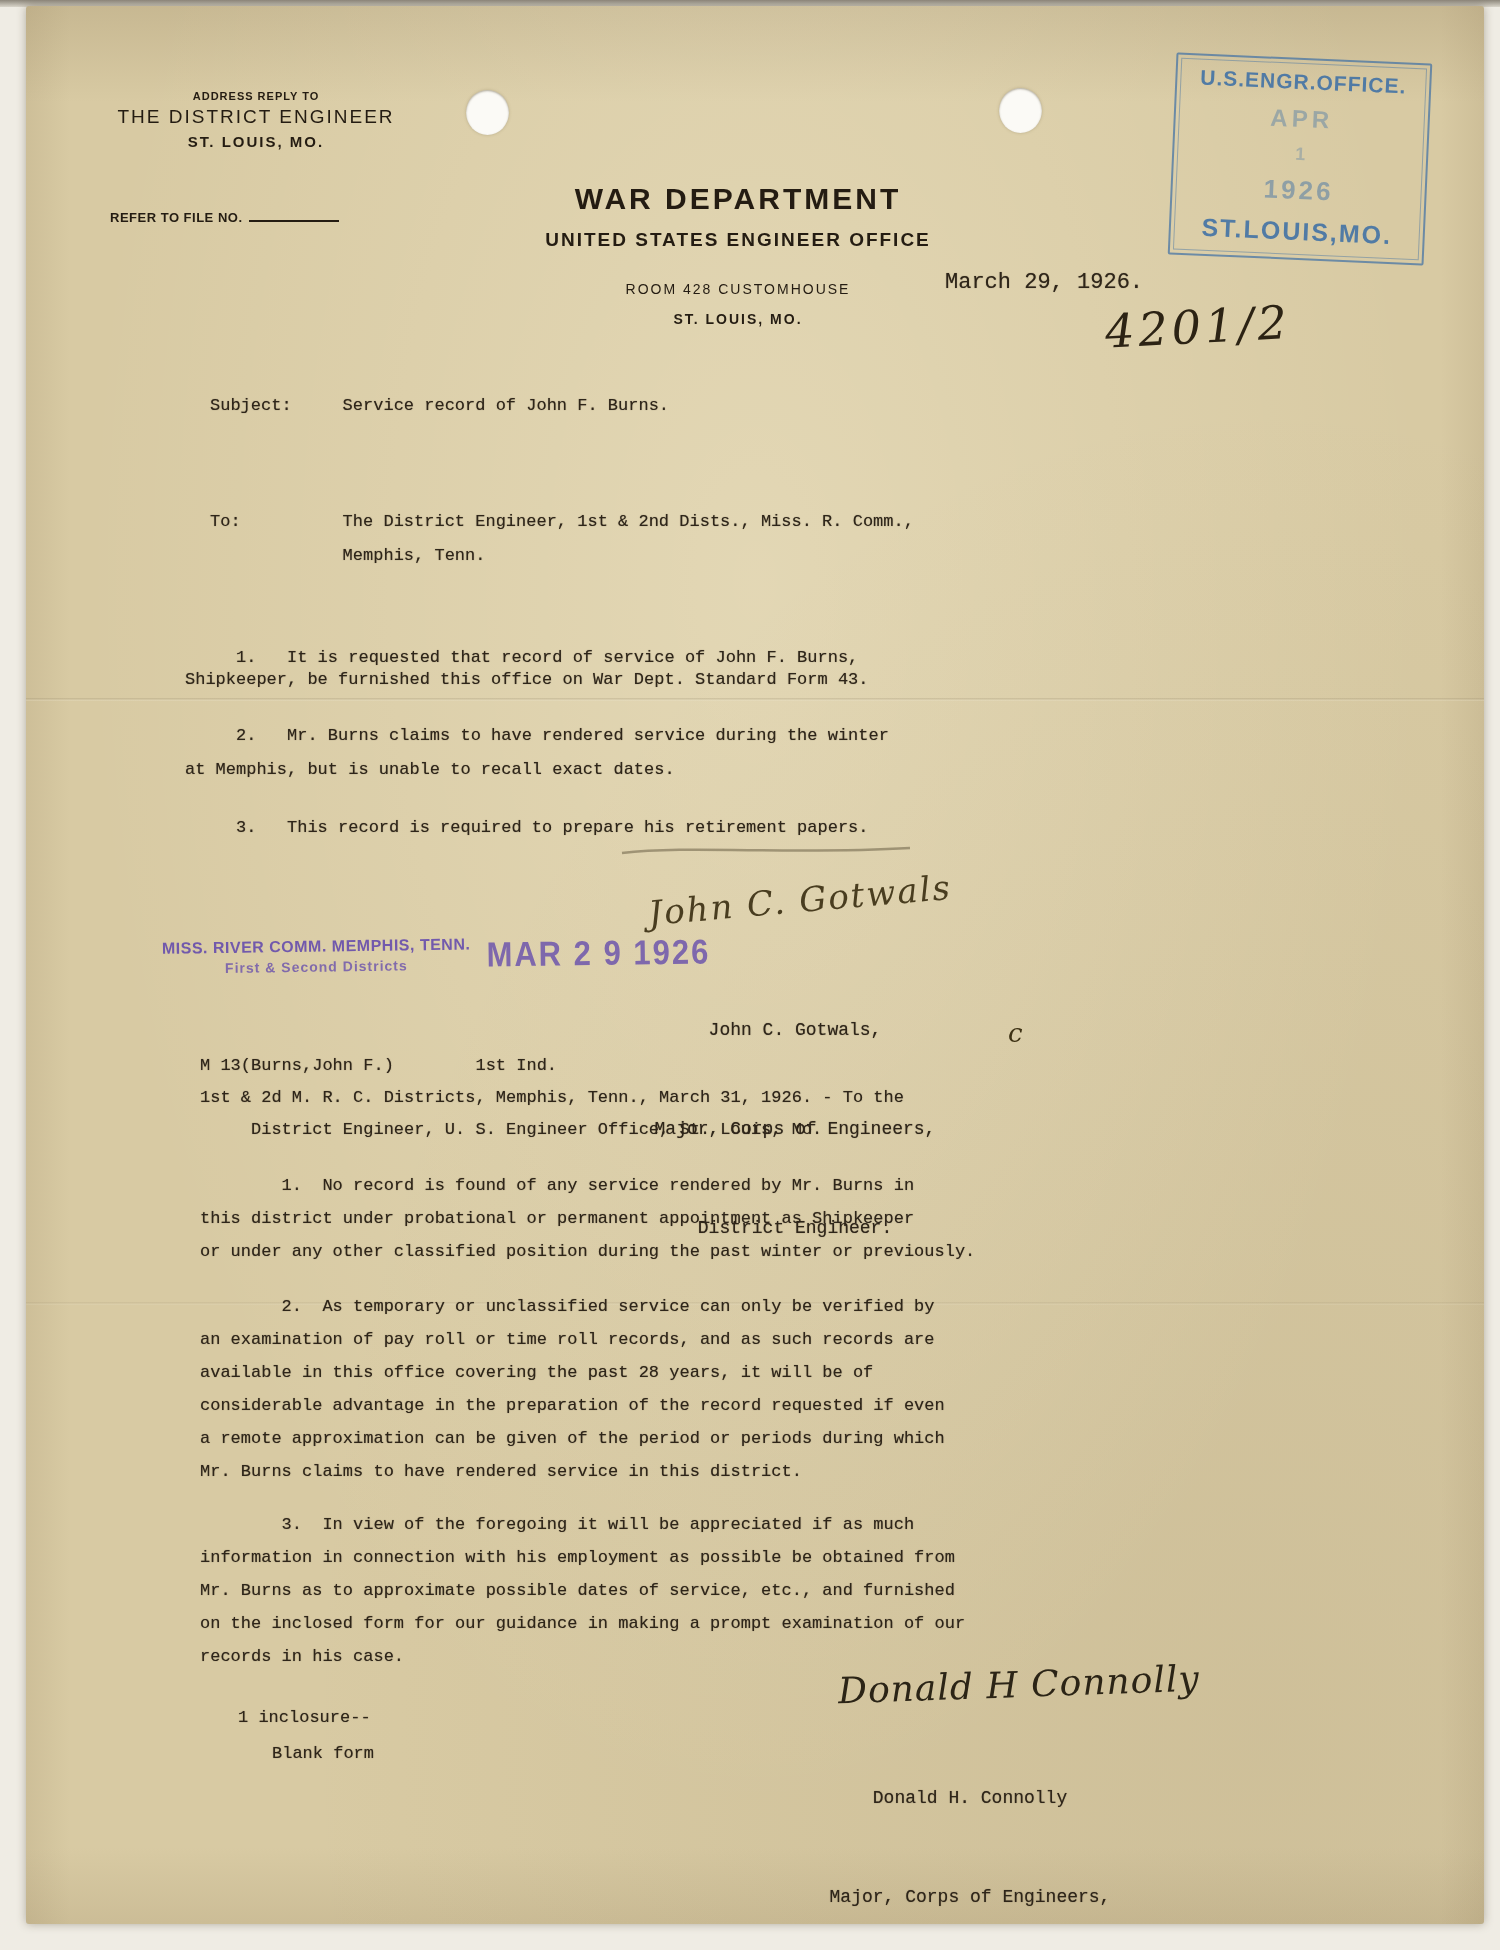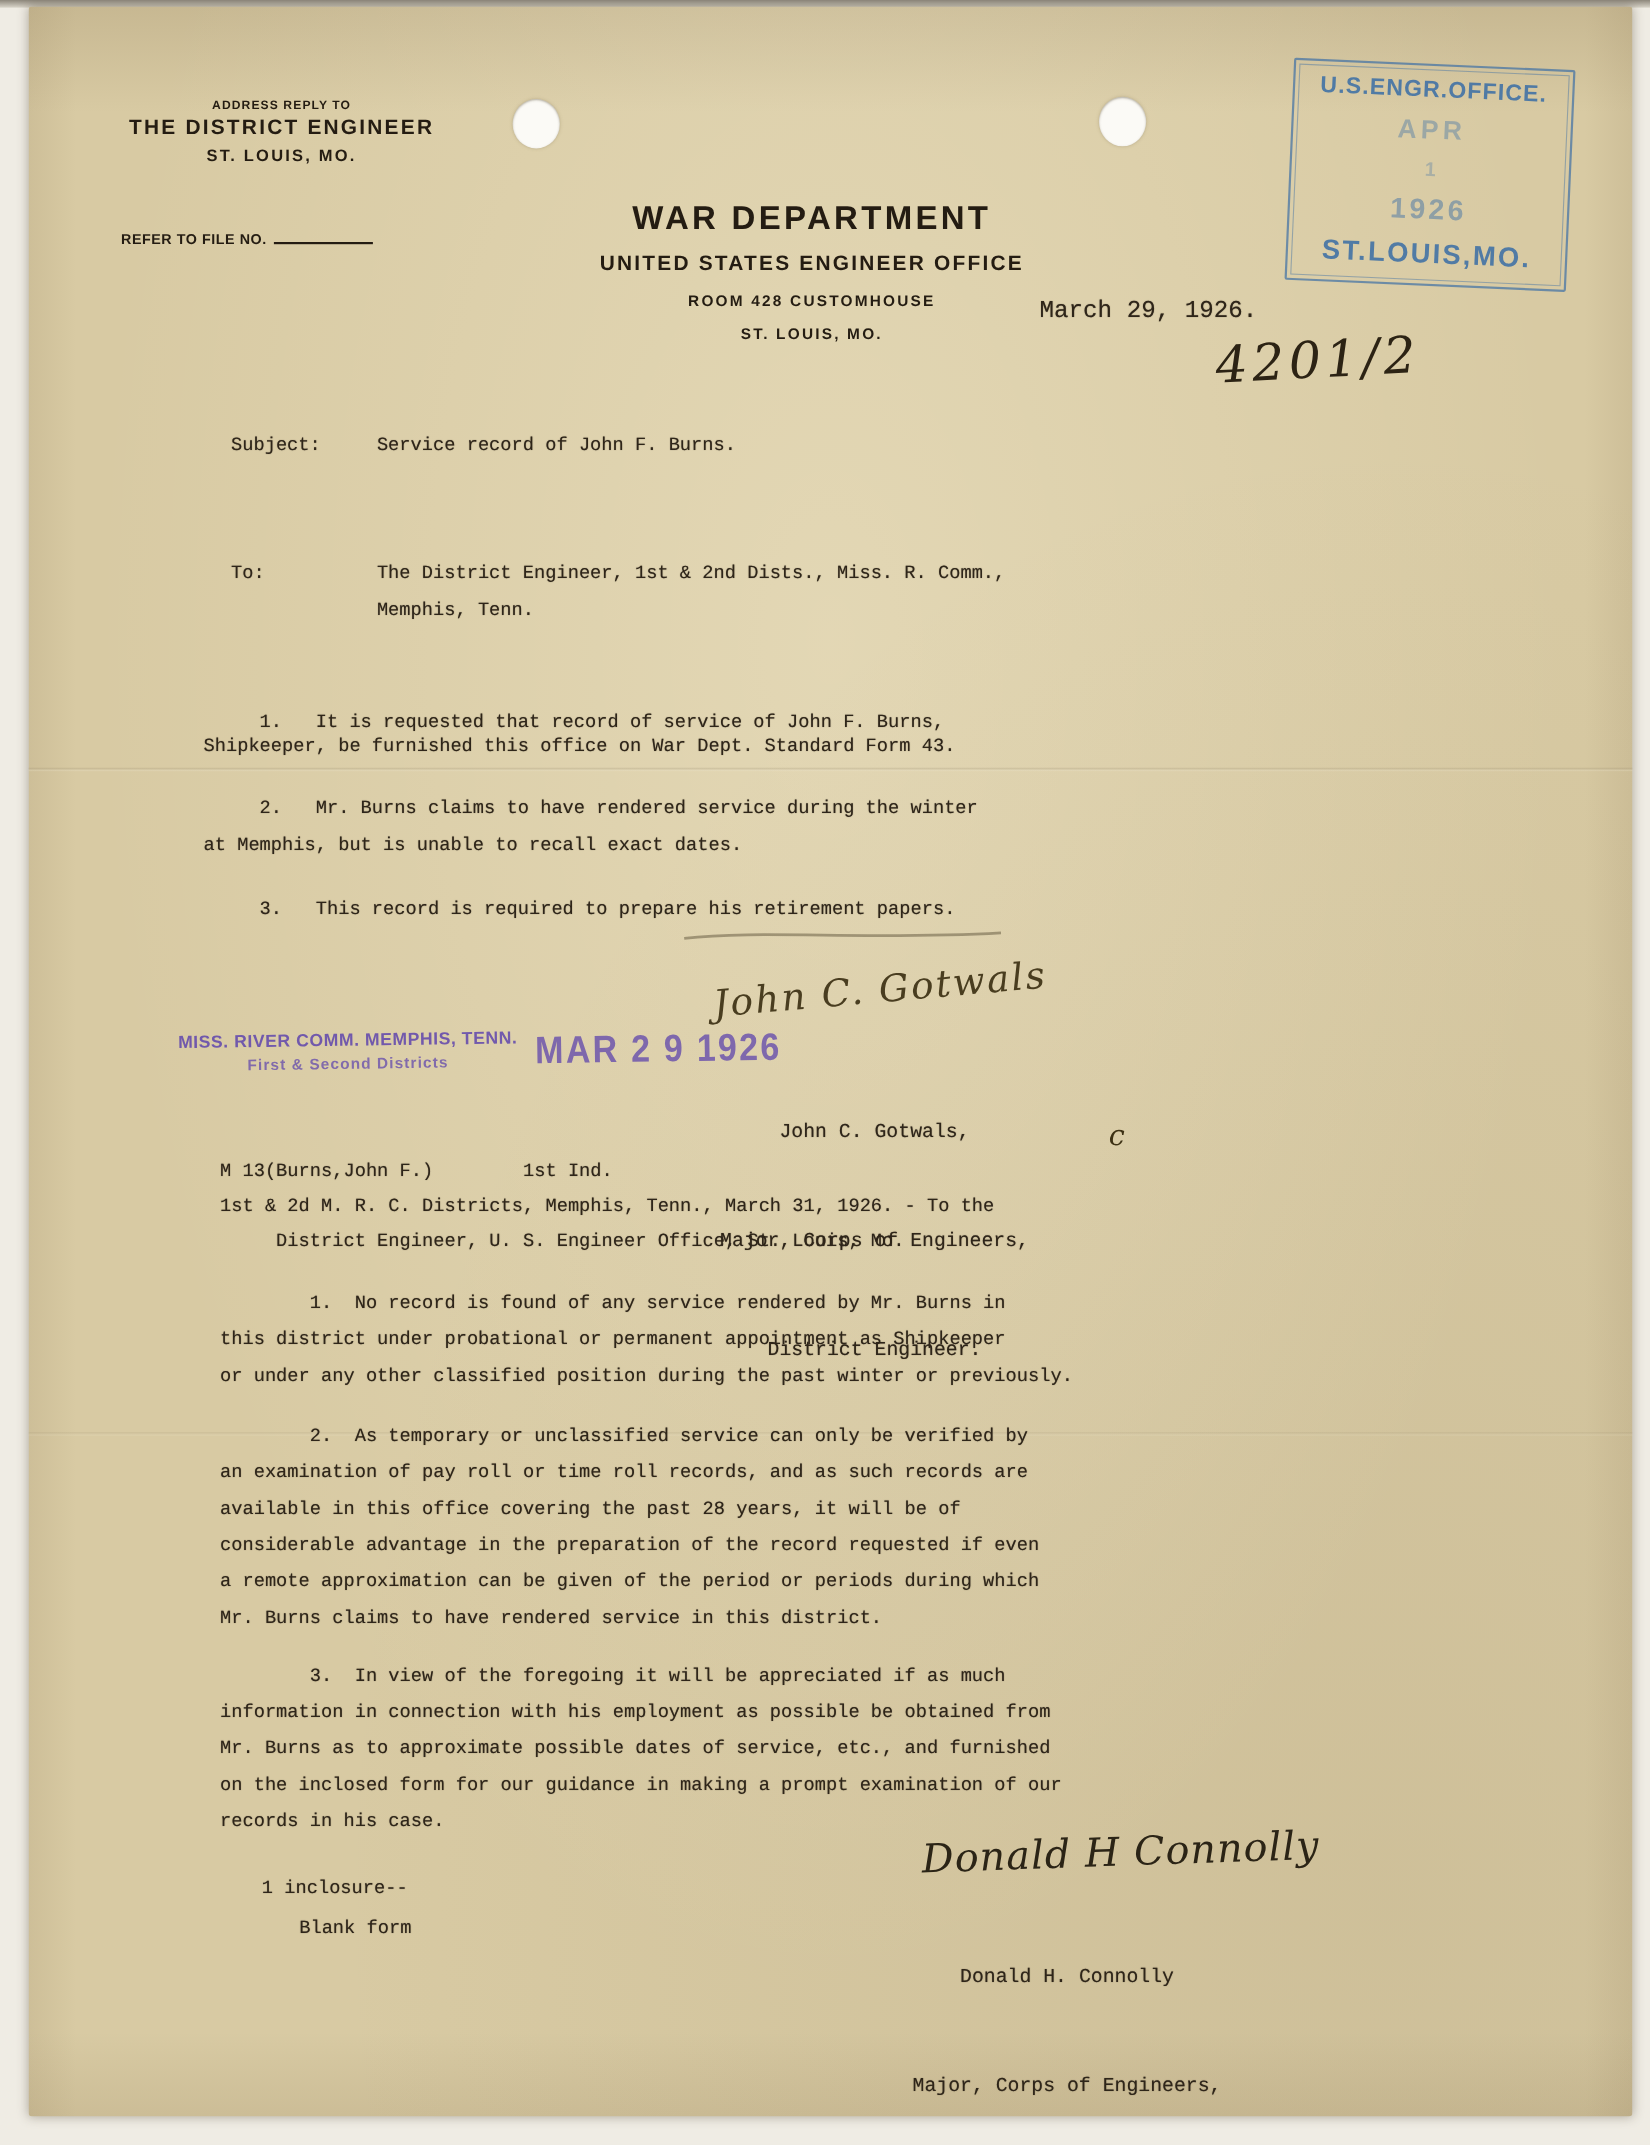--- a/index.html
+++ b/index.html
@@ -24,28 +24,28 @@
   .crease{position:absolute;left:26px;width:1458px;height:3px;background:linear-gradient(180deg,rgba(110,95,65,.20),rgba(255,250,230,.25));}
   .hole{
     position:absolute;width:43px;height:45px;border-radius:50%;
     background:#fbfaf6;
     box-shadow:inset 0 1px 2px rgba(90,80,55,.45), 0 0 3px rgba(120,105,70,.35);
   }
   
   .lh{color:#241c12;position:absolute;}
   .lh-reply{left:88px;top:90px;width:336px;text-align:center;}
   .lh-reply .l1{font-size:11px;font-weight:bold;letter-spacing:1px;}
-  .lh-reply .l2{font-size:19px;font-weight:bold;letter-spacing:2px;margin-top:4px;}
+  .lh-reply .l2{font-size:19px;font-weight:normal;letter-spacing:2px;margin-top:4px;}
   .lh-reply .l3{font-size:15px;font-weight:bold;letter-spacing:2px;margin-top:5px;}
   .lh-refer{left:110px;top:210px;font-size:13px;font-weight:bold;letter-spacing:.5px;white-space:nowrap;}
   .lh-refer .rule{display:inline-block;width:90px;border-bottom:2px solid #241c12;vertical-align:baseline;margin-left:6px;}
   .lh-center{left:488px;top:182px;width:500px;text-align:center;}
   .lh-center .c1{font-size:30px;font-weight:bold;letter-spacing:3px;}
   .lh-center .c2{font-size:19px;font-weight:bold;letter-spacing:2px;margin-top:13px;}
-  .lh-center .c3{font-size:14px;font-weight:bold;letter-spacing:2px;margin-top:14px;}
+  .lh-center .c3{font-size:14px;font-weight:normal;letter-spacing:2px;margin-top:30px;}
   .lh-center .c4{font-size:14px;font-weight:bold;letter-spacing:2px;margin-top:14px;}
   
   .tw{
     position:absolute;
     font-family:"Liberation Mono", monospace;
     font-size:17px;color:#2e2519;white-space:pre;
     text-shadow:0 0 1px rgba(46,37,25,.55);
   }
   .tw-date{font-size:22px;}
   .sigblock{

